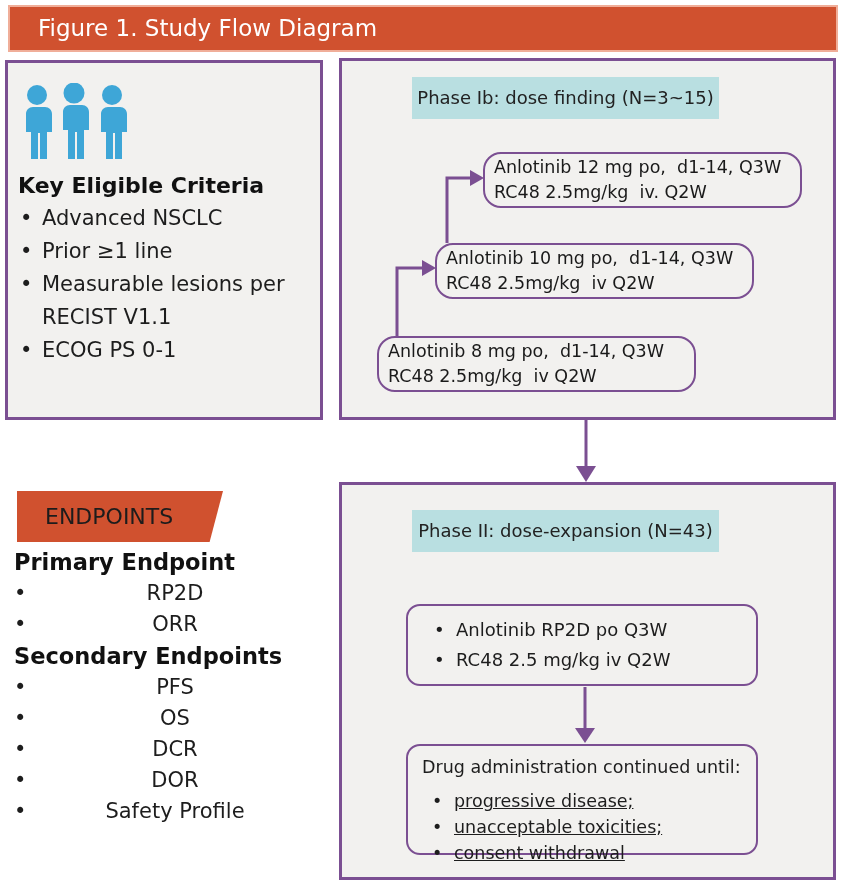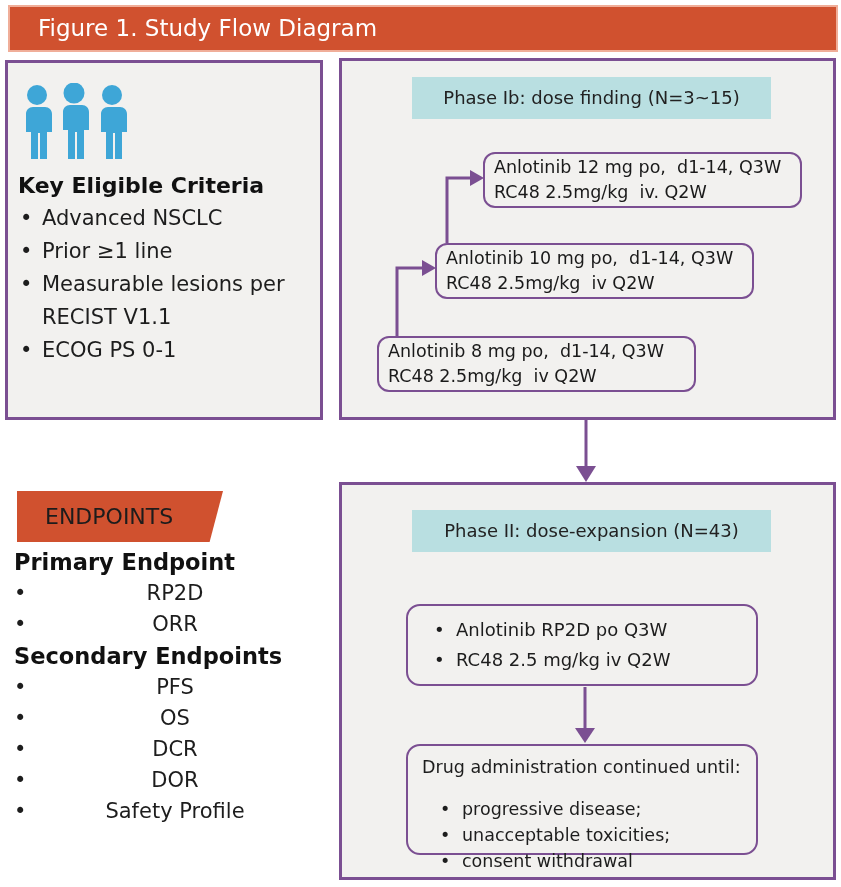--- a/index.html
+++ b/index.html
@@ -24,43 +24,43 @@
   
   #people{margin:20px 0 0 14px;display:block;}
   #eligibility-heading{margin:14px 0 3px 10px;font-size:22px;font-weight:bold;color:#111;}
   ul.plain{list-style:none;margin:4px 0 0 10px;padding:0;}
   ul.plain li{
     position:relative;padding-left:24px;font-size:21px;line-height:33px;max-width:262px;color:#1d1d1d;
   }
   ul.plain li:before{content:"\2022";position:absolute;left:2px;top:0;}
   
   .phase-header{
-    position:absolute;left:70px;width:359px;height:42px;background:#b9dfe1;
+    position:absolute;left:70px;width:307px;height:42px;background:#b9dfe1;
     font-size:18px;line-height:42px;text-align:center;color:#222;
   }
   
   .dose-box{
     position:absolute;width:306px;height:52px;background:#f2f1ef;
-    border:2.5px solid #7b4f92;border-radius:12px;box-sizing:content-box;
+    border:2.5px solid #7b4f92;border-radius:18px;box-sizing:content-box;
     display:flex;flex-direction:column;justify-content:center;padding-left:9px;
   }
   .dose-line{font-size:17.5px;line-height:25px;white-space:pre;color:#1a1a1a;}
   .conn{position:absolute;left:0;top:0;pointer-events:none;}
   
   .p2-box{
     position:absolute;left:64px;width:348px;background:#f2f1ef;
     border:2.5px solid #7b4f92;border-radius:14px;box-sizing:content-box;
   }
   #p2-box1{top:119px;height:78px;display:flex;flex-direction:column;justify-content:center;}
   #p2-box1 ul{list-style:none;margin:8px;padding:0 12px 0 18px;}
   #p2-box1 li{position:relative;padding-left:22px;font-size:18px;line-height:30px;white-space:pre;}
   #p2-box1 li:before{content:"\2022";position:absolute;left:0;top:0;}
   #p2-box2{top:259px;height:99px;padding-top:8px;}
   #p2-box2 .drug-title{font-size:17.5px;line-height:26px;padding-left:14px;}
-  #p2-box2 ul{list-style:none;margin:16px;padding:0 0 0 16px;}
+  #p2-box2 ul{list-style:none;margin:8px;padding:0 0 0 16px;text-decoration:underline;}
   #p2-box2 li{position:relative;padding-left:22px;font-size:17.5px;line-height:26px;}
   #p2-box2 li:before{content:"\2022";position:absolute;left:0;top:0;}
   
   #endpoints-banner{
     position:absolute;left:17px;top:491px;width:206px;height:51px;background:#d0512f;
     clip-path:polygon(0 0,100% 0,93.5% 100%,0 100%);
     font-size:22px;line-height:51px;padding-left:28px;box-sizing:border-box;color:#1c1c1c;
   }
   #endpoints-text{position:absolute;left:14px;top:546px;width:300px;}
   .ep-heading{font-size:22.5px;font-weight:bold;line-height:32px;color:#111;}

